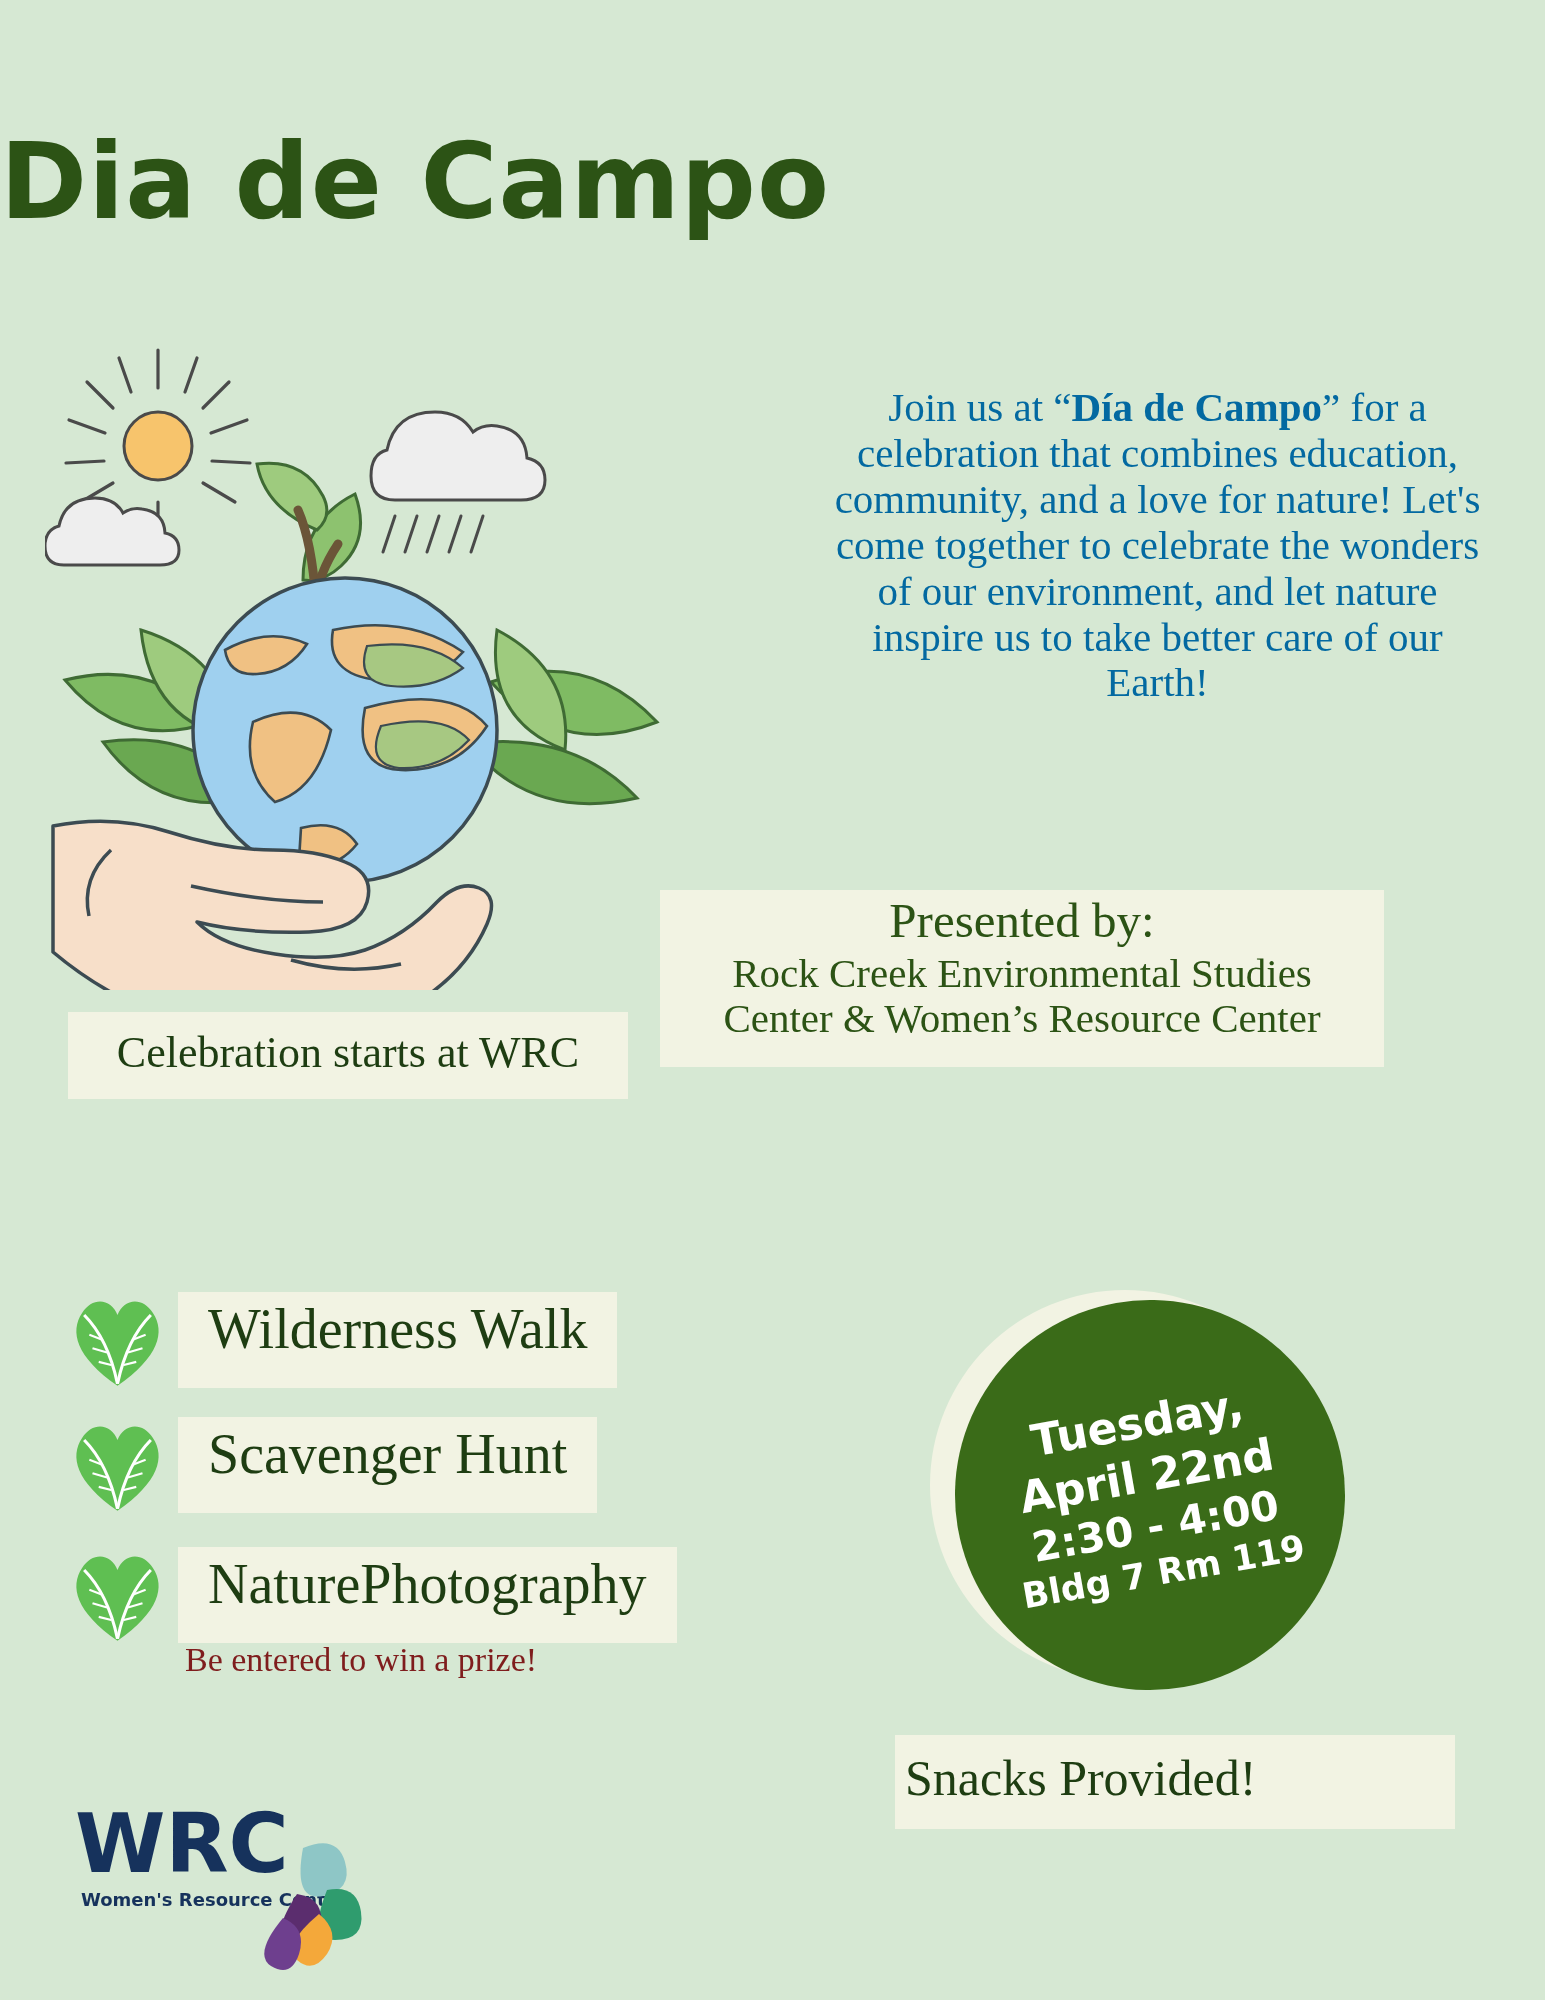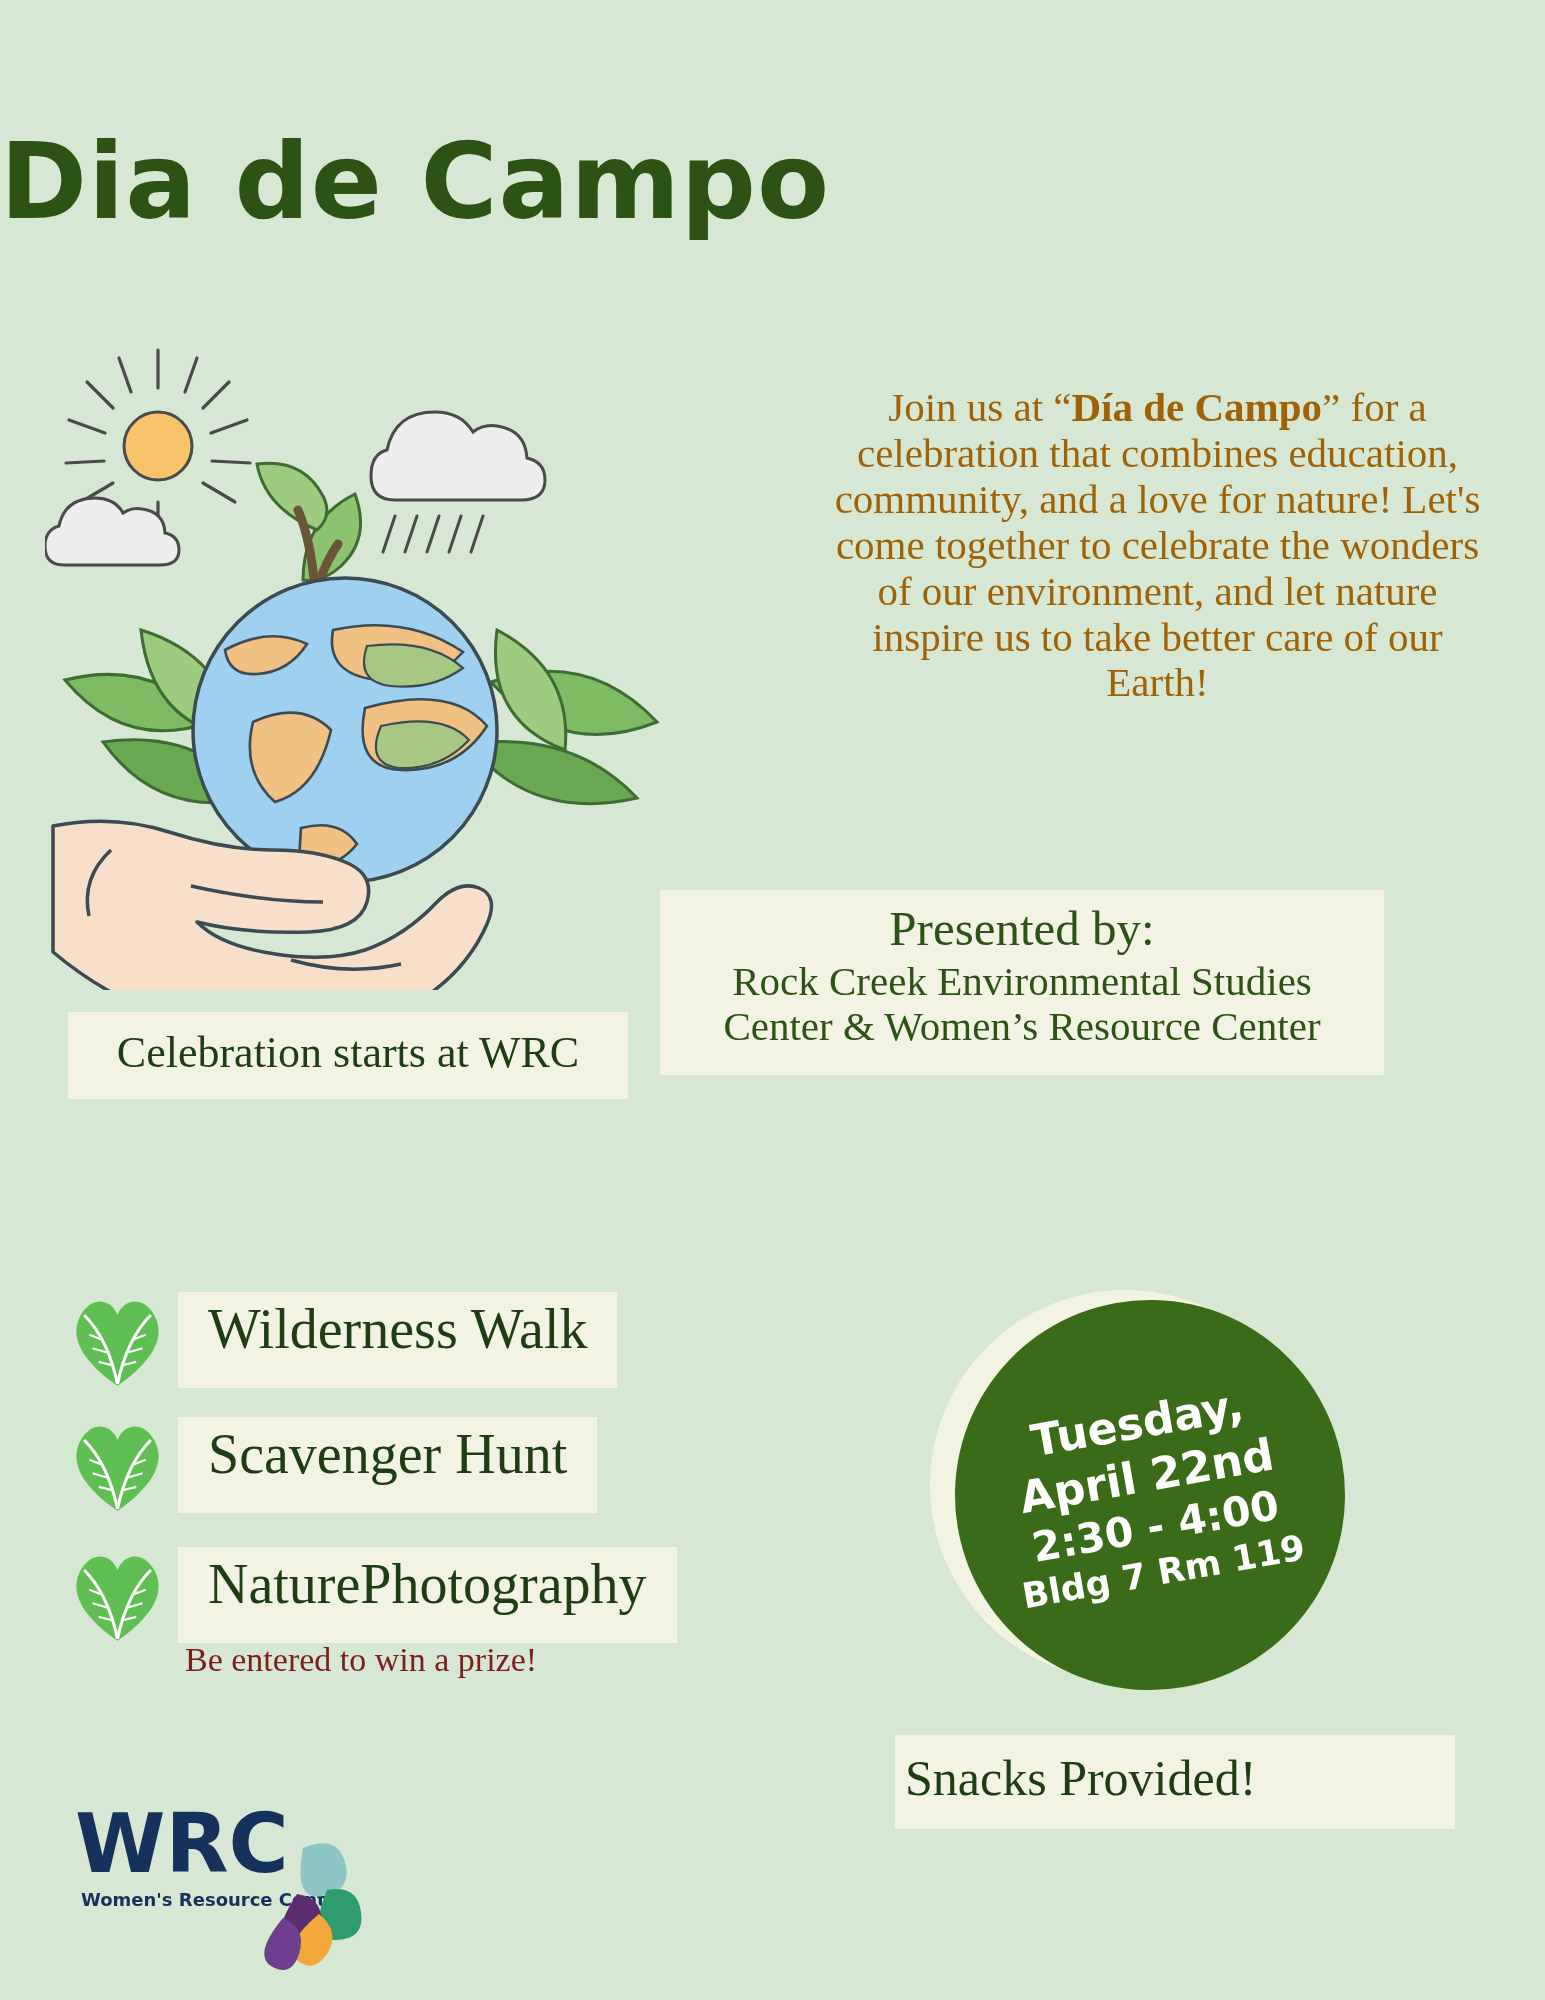--- a/index.html
+++ b/index.html
@@ -46,32 +46,32 @@
 
   
   .intro {
     position: absolute;
     top: 385px;
     left: 825px;
     width: 665px;
     text-align: center;
     font-size: 41px;
     line-height: 1.12;
-    color: #a16207;
+    color: #0369a1;
   }
   .intro b { font-weight: bold; }
 
   
   .presented-box {
     position: absolute;
     top: 890px;
     left: 660px;
     width: 724px;
     background: #f2f3e3;
-    padding: 12px 16px 26px 16px;
+    padding: 4px 16px 26px 16px;
     box-sizing: border-box;
     text-align: center;
   }
   .presented-title {
     font-size: 49px;
     color: #2c5315;
     line-height: 1.12;
   }
   .presented-body {
     font-size: 41px;

